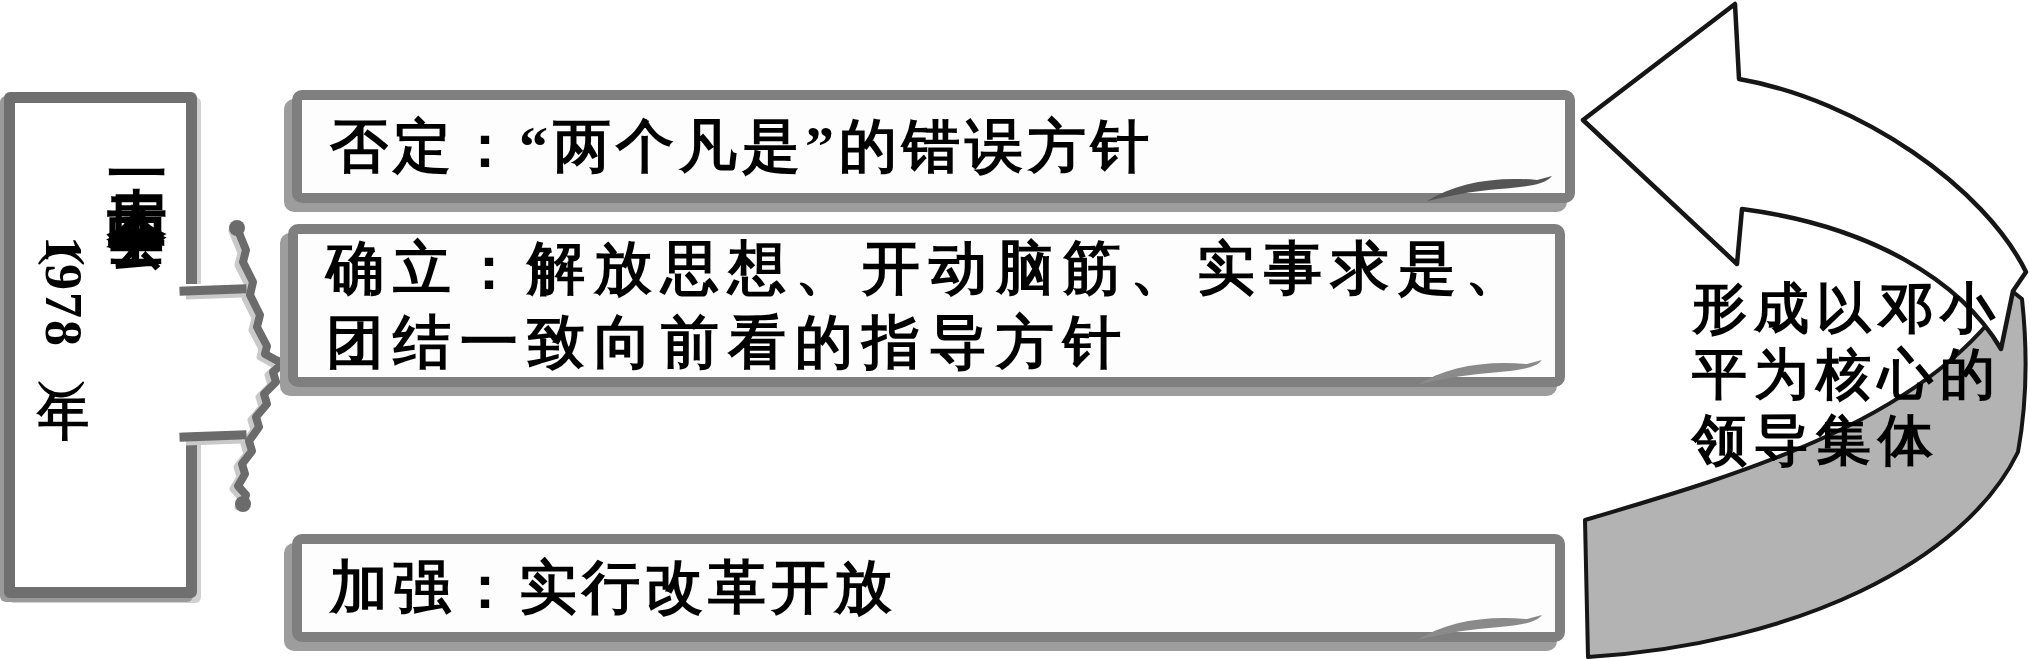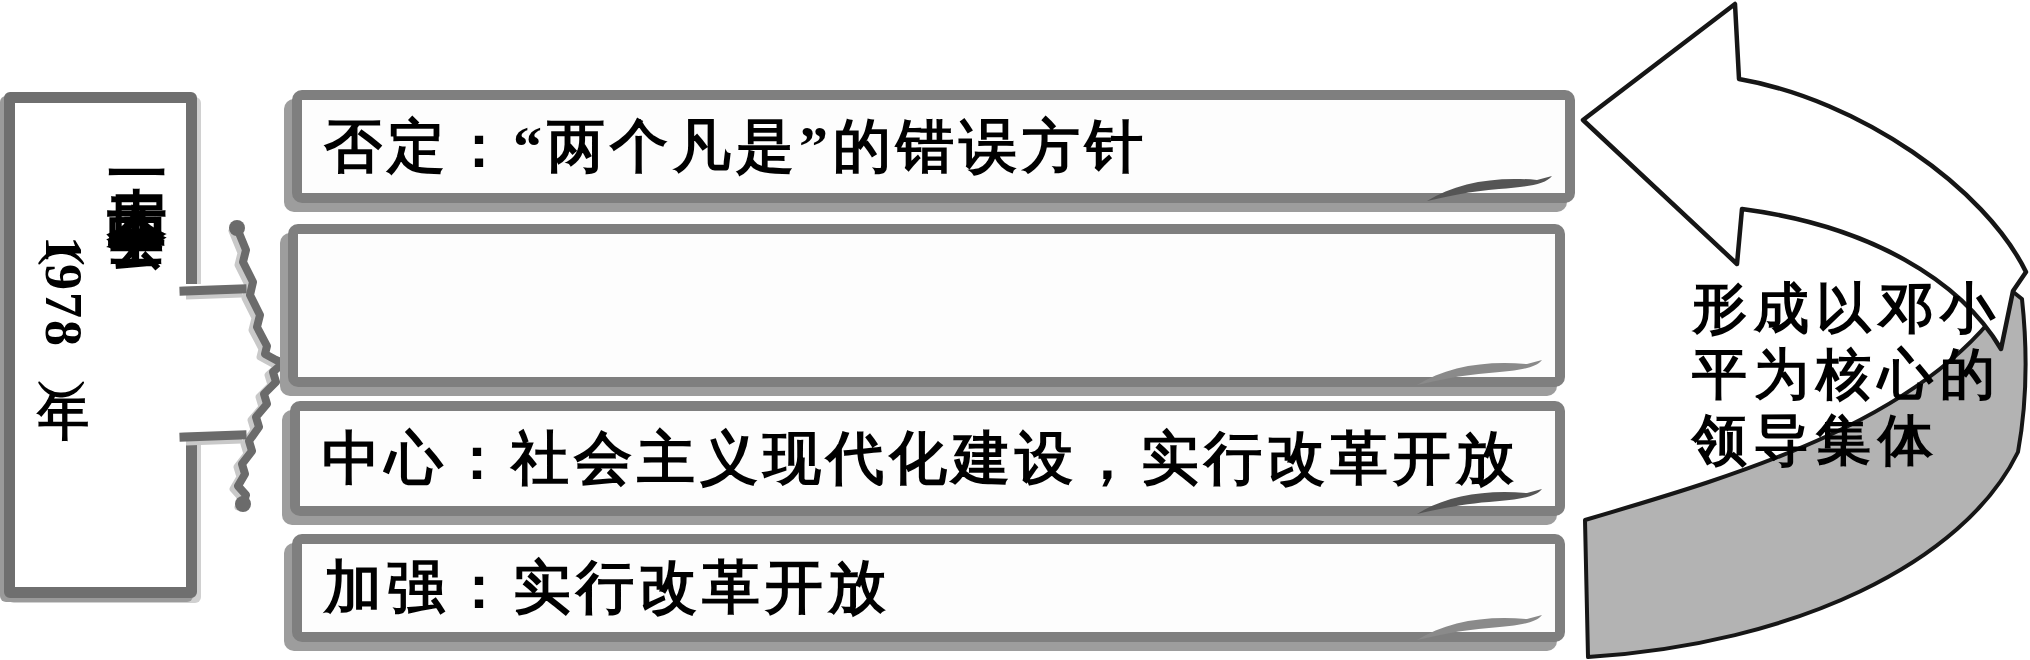--- a/index.html
+++ b/index.html
@@ -24,21 +24,21 @@
   }
   .vtitle{display:block;font-size:60px;letter-spacing:4px;}
   .vyear{display:block;font-size:52px;letter-spacing:2px;margin-top:95px;}
   
   .connector{position:absolute;left:178px;top:210px;width:120px;height:310px;}
   
   .item-box{
     position:absolute;box-sizing:border-box;
     border:10px solid #7f7f7f;border-radius:10px;background:#fdfdfd;
     box-shadow:-8px 9px 0 #9d9d9d;
-    display:flex;align-items:center;padding-left:22px;
+    display:flex;align-items:center;padding-left:28px;
   }
   .b1{left:292px;top:90px;width:1283px;height:113px;}
   .b2{left:288px;top:224px;width:1277px;height:163px;}
   .b3{left:290px;top:401px;width:1275px;height:115px;}
   .b4{left:292px;top:534px;width:1273px;height:108px;}
   .item-label{
     font-size:58px;font-weight:700;letter-spacing:5px;
     white-space:pre;line-height:1.26;
   }
   .b2 .item-label{letter-spacing:9px;}
@@ -78,31 +78,27 @@
   </svg>
 
   <div class="item-box b1">
     <span class="item-label">否定：“两个凡是”的错误方针</span>
     <svg class="curl" viewBox="0 0 130 34">
       <path d="M2,30 C30,12 70,5 112,9 L127,5 C120,14 100,16 74,18 C46,20 20,26 2,30 Z" fill="#555555"></path>
     </svg>
   </div>
 
   <div class="item-box b2">
+    <span class="item-label">确立：解放思想、开动脑筋、实事求是、
+团结一致向前看的指导方针</span>
     <svg class="curl" viewBox="0 0 130 34">
       <path d="M2,30 C30,12 70,5 112,9 L127,5 C120,14 100,16 74,18 C46,20 20,26 2,30 Z" fill="#8a8a8a"></path>
     </svg>
   </div>
 
-  <div class="item-box b3">
-    <span class="item-label">中心：社会主义现代化建设，实行改革开放</span>
-    <svg class="curl" viewBox="0 0 130 34">
-      <path d="M2,30 C30,12 70,5 112,9 L127,5 C120,14 100,16 74,18 C46,20 20,26 2,30 Z" fill="#555555"></path>
-    </svg>
-  </div>
 
   <div class="item-box b4">
     <span class="item-label">加强：实行改革开放</span>
     <svg class="curl" viewBox="0 0 130 34">
       <path d="M2,30 C30,12 70,5 112,9 L127,5 C120,14 100,16 74,18 C46,20 20,26 2,30 Z" fill="#8a8a8a"></path>
     </svg>
   </div>
 
   <svg class="ribbon" viewBox="0 0 490 660">
 

